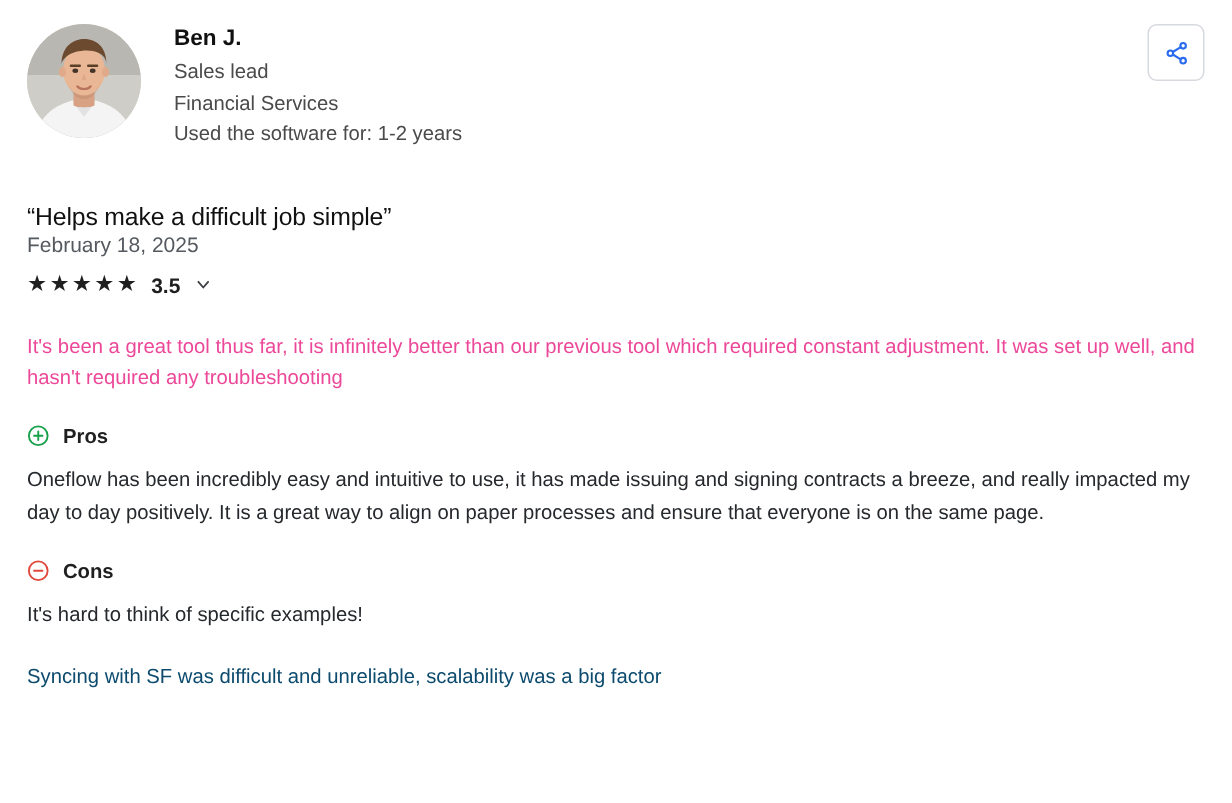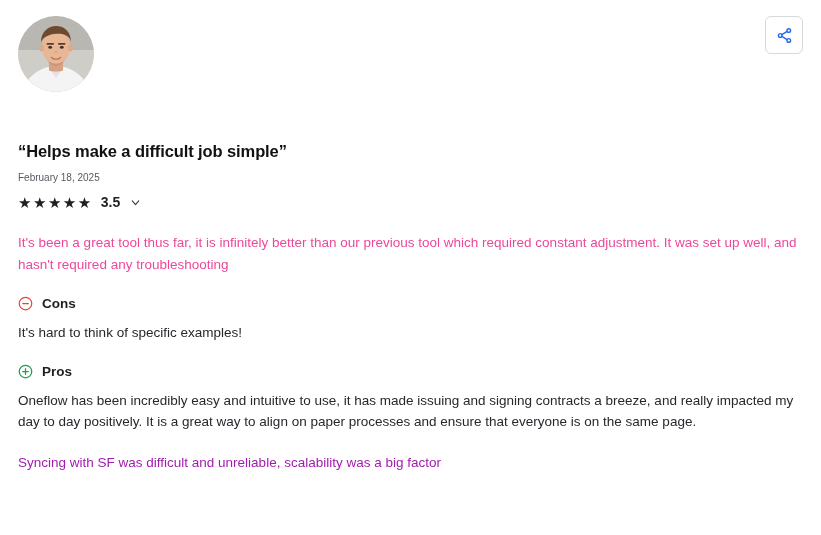--- a/index.html
+++ b/index.html
@@ -65,29 +65,28 @@
     background: #ffffff;
     display: flex;
     align-items: center;
     justify-content: center;
     cursor: pointer;
   }
   .share-button svg { display: block; }
 
   
   .review-title {
-    margin-top: 50px;
+    margin-top: 40px;
     font-size: 16.5px;
-    font-weight: bold;
+    font-weight: normal;
     color: #111111;
     letter-spacing: -0.1px;
   }
   .review-date {
-    margin-top: 11px;
-    font-size: 10px;
+    font-size: 14px;
     color: #555a60;
   }
   .rating-row {
     margin-top: 11px;
     display: flex;
     align-items: center;
     gap: 0px;
   }
   .stars {
     font-size: 15px;
@@ -166,21 +165,21 @@
   }
   .switched-name {
     margin-left: 10px;
     font-size: 13.5px;
     color: #25282c;
   }
   .switched-reason {
     margin-top: 19px;
     font-size: 13.5px;
     line-height: 1.62;
-    color: #a21caf;
+    color: #0c4a6e;
   }
 </style>
 </head>
 <body>
 
 <div class="review-card">
 
   <div class="header">
     <div class="avatar">
       <svg viewBox="0 0 76 76" xmlns="http://www.w3.org/2000/svg" aria-hidden="true">
@@ -214,20 +213,26 @@
 
           <path d="M38 33 L36.4 37.3 L39.4 37.3 Z" fill="#d9a183" opacity="0.75"></path>
 
           <path d="M33.5 41.5 C35.5 44 40.5 44 42.5 41.5" stroke="#b9735c" stroke-width="1.4" fill="none" stroke-linecap="round"></path>
 
           <path d="M27 36 C28 44 32 48 38 48 C44 48 48 44 49 36 C48 45 44 50 38 50 C32 50 28 45 27 36 Z" fill="#8a6a4e" opacity="0.18"></path>
         </g>
       </svg>
     </div>
 
+    <div class="reviewer-meta">
+      <div class="reviewer-name">Ben J.</div>
+      <div class="reviewer-sub">Sales lead</div>
+      <div class="reviewer-sub">Financial Services</div>
+      <div class="reviewer-sub">Used the software for: 1-2 years</div>
+    </div>
 
     <div class="share-button">
       <span>
         <svg width="17" height="17" viewBox="0 0 24 24" fill="none" stroke="#2b6bed" stroke-width="2" stroke-linecap="round" stroke-linejoin="round" aria-hidden="true">
           <circle cx="18" cy="5" r="2.6"></circle>
           <circle cx="6" cy="12" r="2.6"></circle>
           <circle cx="18" cy="19" r="2.6"></circle>
           <line x1="8.3" y1="10.8" x2="15.7" y2="6.2"></line>
           <line x1="8.3" y1="13.2" x2="15.7" y2="17.8"></line>
         </svg>
@@ -246,39 +251,39 @@
         <polyline points="6 9 12 16 18 9"></polyline>
       </svg>
     </span>
   </div>
 
   <div class="review-body">It's been a great tool thus far, it is infinitely better than our previous tool which required constant adjustment. It was set up well, and hasn't required any troubleshooting</div>
 
   <div class="section">
     <div class="section-head">
       <span class="icon-circle">
-        <svg width="15" height="15" viewBox="0 0 24 24" fill="none" stroke="#e0483c" stroke-width="2" stroke-linecap="round" aria-hidden="true">
-          <circle cx="12" cy="12" r="10"></circle>
-          <line x1="7.5" y1="12" x2="16.5" y2="12"></line>
-        </svg>
-      </span>
-      <span class="section-label">Cons</span>
-    </div>
-    <div class="section-text">It's hard to think of specific examples!</div>
-  </div>
-
-  <div class="section">
-    <div class="section-head">
-      <span class="icon-circle">
         <svg width="15" height="15" viewBox="0 0 24 24" fill="none" stroke="#18a04a" stroke-width="2" stroke-linecap="round" aria-hidden="true">
           <circle cx="12" cy="12" r="10"></circle>
           <line x1="12" y1="7.5" x2="12" y2="16.5"></line>
           <line x1="7.5" y1="12" x2="16.5" y2="12"></line>
         </svg>
       </span>
       <span class="section-label">Pros</span>
     </div>
     <div class="section-text">Oneflow has been incredibly easy and intuitive to use, it has made issuing and signing contracts a breeze, and really impacted my day to day positively. It is a great way to align on paper processes and ensure that everyone is on the same page.</div>
   </div>
 
+  <div class="section">
+    <div class="section-head">
+      <span class="icon-circle">
+        <svg width="15" height="15" viewBox="0 0 24 24" fill="none" stroke="#e0483c" stroke-width="2" stroke-linecap="round" aria-hidden="true">
+          <circle cx="12" cy="12" r="10"></circle>
+          <line x1="7.5" y1="12" x2="16.5" y2="12"></line>
+        </svg>
+      </span>
+      <span class="section-label">Cons</span>
+    </div>
+    <div class="section-text">It's hard to think of specific examples!</div>
+  </div>
+
   <div class="switched-reason">Syncing with SF was difficult and unreliable, scalability was a big factor</div>
 
 </div>
 
 </body></html>

